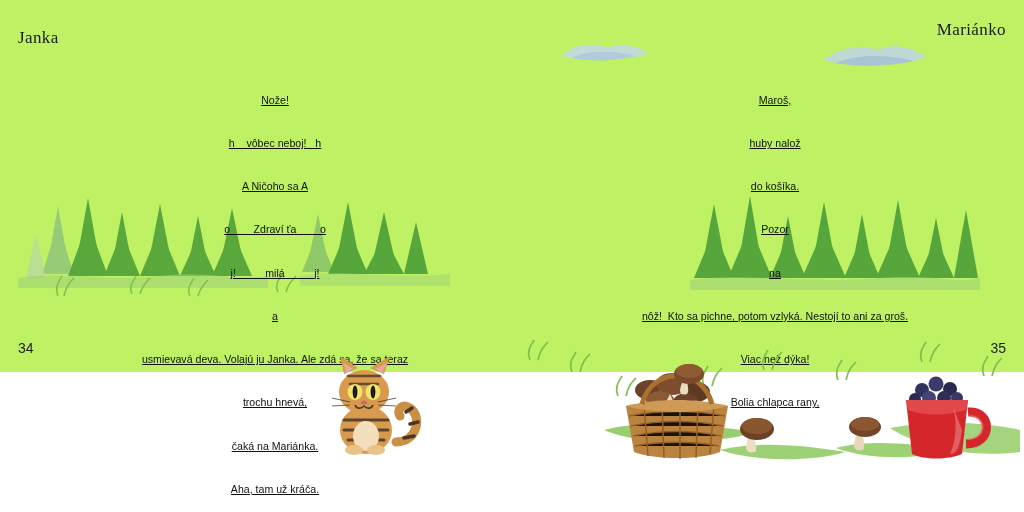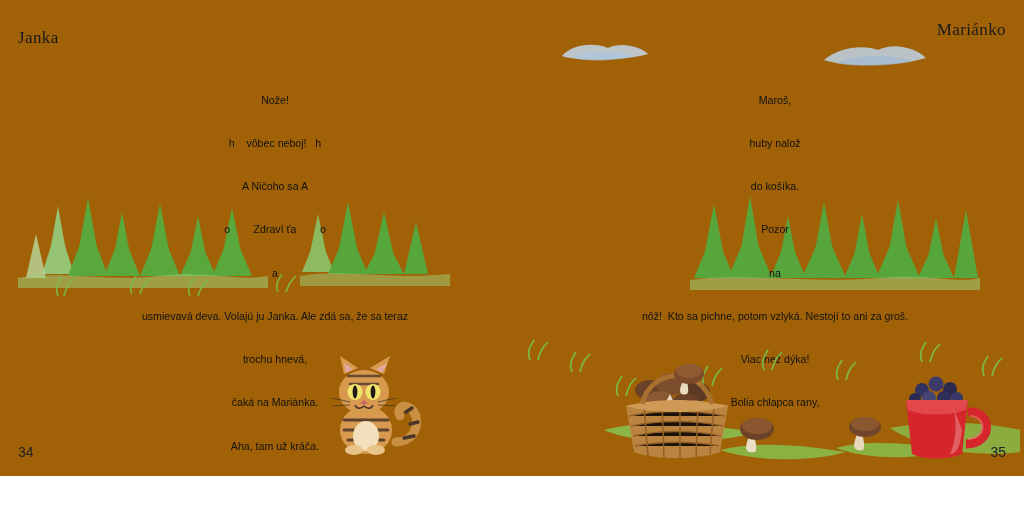--- a/index.html
+++ b/index.html
@@ -5,22 +5,22 @@
   * { box-sizing: border-box; }
   html, body {
     margin: 0; padding: 0;
     width: 1024px; height: 512px;
     background: #ffffff;
     font-family: "Liberation Sans", sans-serif;
     overflow: hidden;
   }
   #page {
     position: relative;
-    width: 1024px; height: 476px;
-    background: #a16207;
+    width: 1024px; height: 372px;
+    background: #bef264;
   }
 
   
   .heading {
     position: absolute;
     font-family: "Liberation Serif", serif;
     font-size: 17px;
     color: #1a1a1a;
     letter-spacing: .4px;
     white-space: nowrap;
@@ -44,21 +44,21 @@
     position: absolute;
     text-align: center;
     font-size: 10.6px;
     line-height: 14.4px;
     color: #111;
     white-space: pre;
     font-family: "Liberation Sans", sans-serif;
   }
   #poem-left  { left: 110px; top: 64px; width: 330px; }
   #poem-right { left: 610px; top: 64px; width: 330px; }
-  .poem .ln { display: block; white-space: pre; }
+  .poem .ln { display: block; white-space: pre; text-decoration: underline; }
 
   
   .art { position: absolute; pointer-events: none; }
 
   
   #art-left-forest  { left: 18px;  top: 178px; width: 250px; height: 110px; }
   #art-left-forest2 { left: 300px; top: 178px; width: 150px; height: 108px; }
 
   
   #art-right-forest { left: 690px; top: 180px; width: 290px; height: 110px; }
@@ -152,20 +152,21 @@
           <path d="M246 30 C248 22, 252 18, 256 14"></path>
       </g>
     </svg>
   </div>
 
   <div class="poem" id="poem-left">
     <span class="ln">Nože!</span>
     <span class="ln">h    vôbec neboj!   h</span>
     <span class="ln">A Ničoho sa A</span>
     <span class="ln">o        Zdraví ťa        o</span>
+    <span class="ln">j!          milá          j!</span>
     <span class="ln">a</span>
     <span class="ln">usmievavá deva. Volajú ju Janka. Ale zdá sa, že sa teraz</span>
     <span class="ln">trochu hnevá,</span>
     <span class="ln">čaká na Mariánka.</span>
     <span class="ln">Aha, tam už kráča.</span>
     
     
     
     
     

